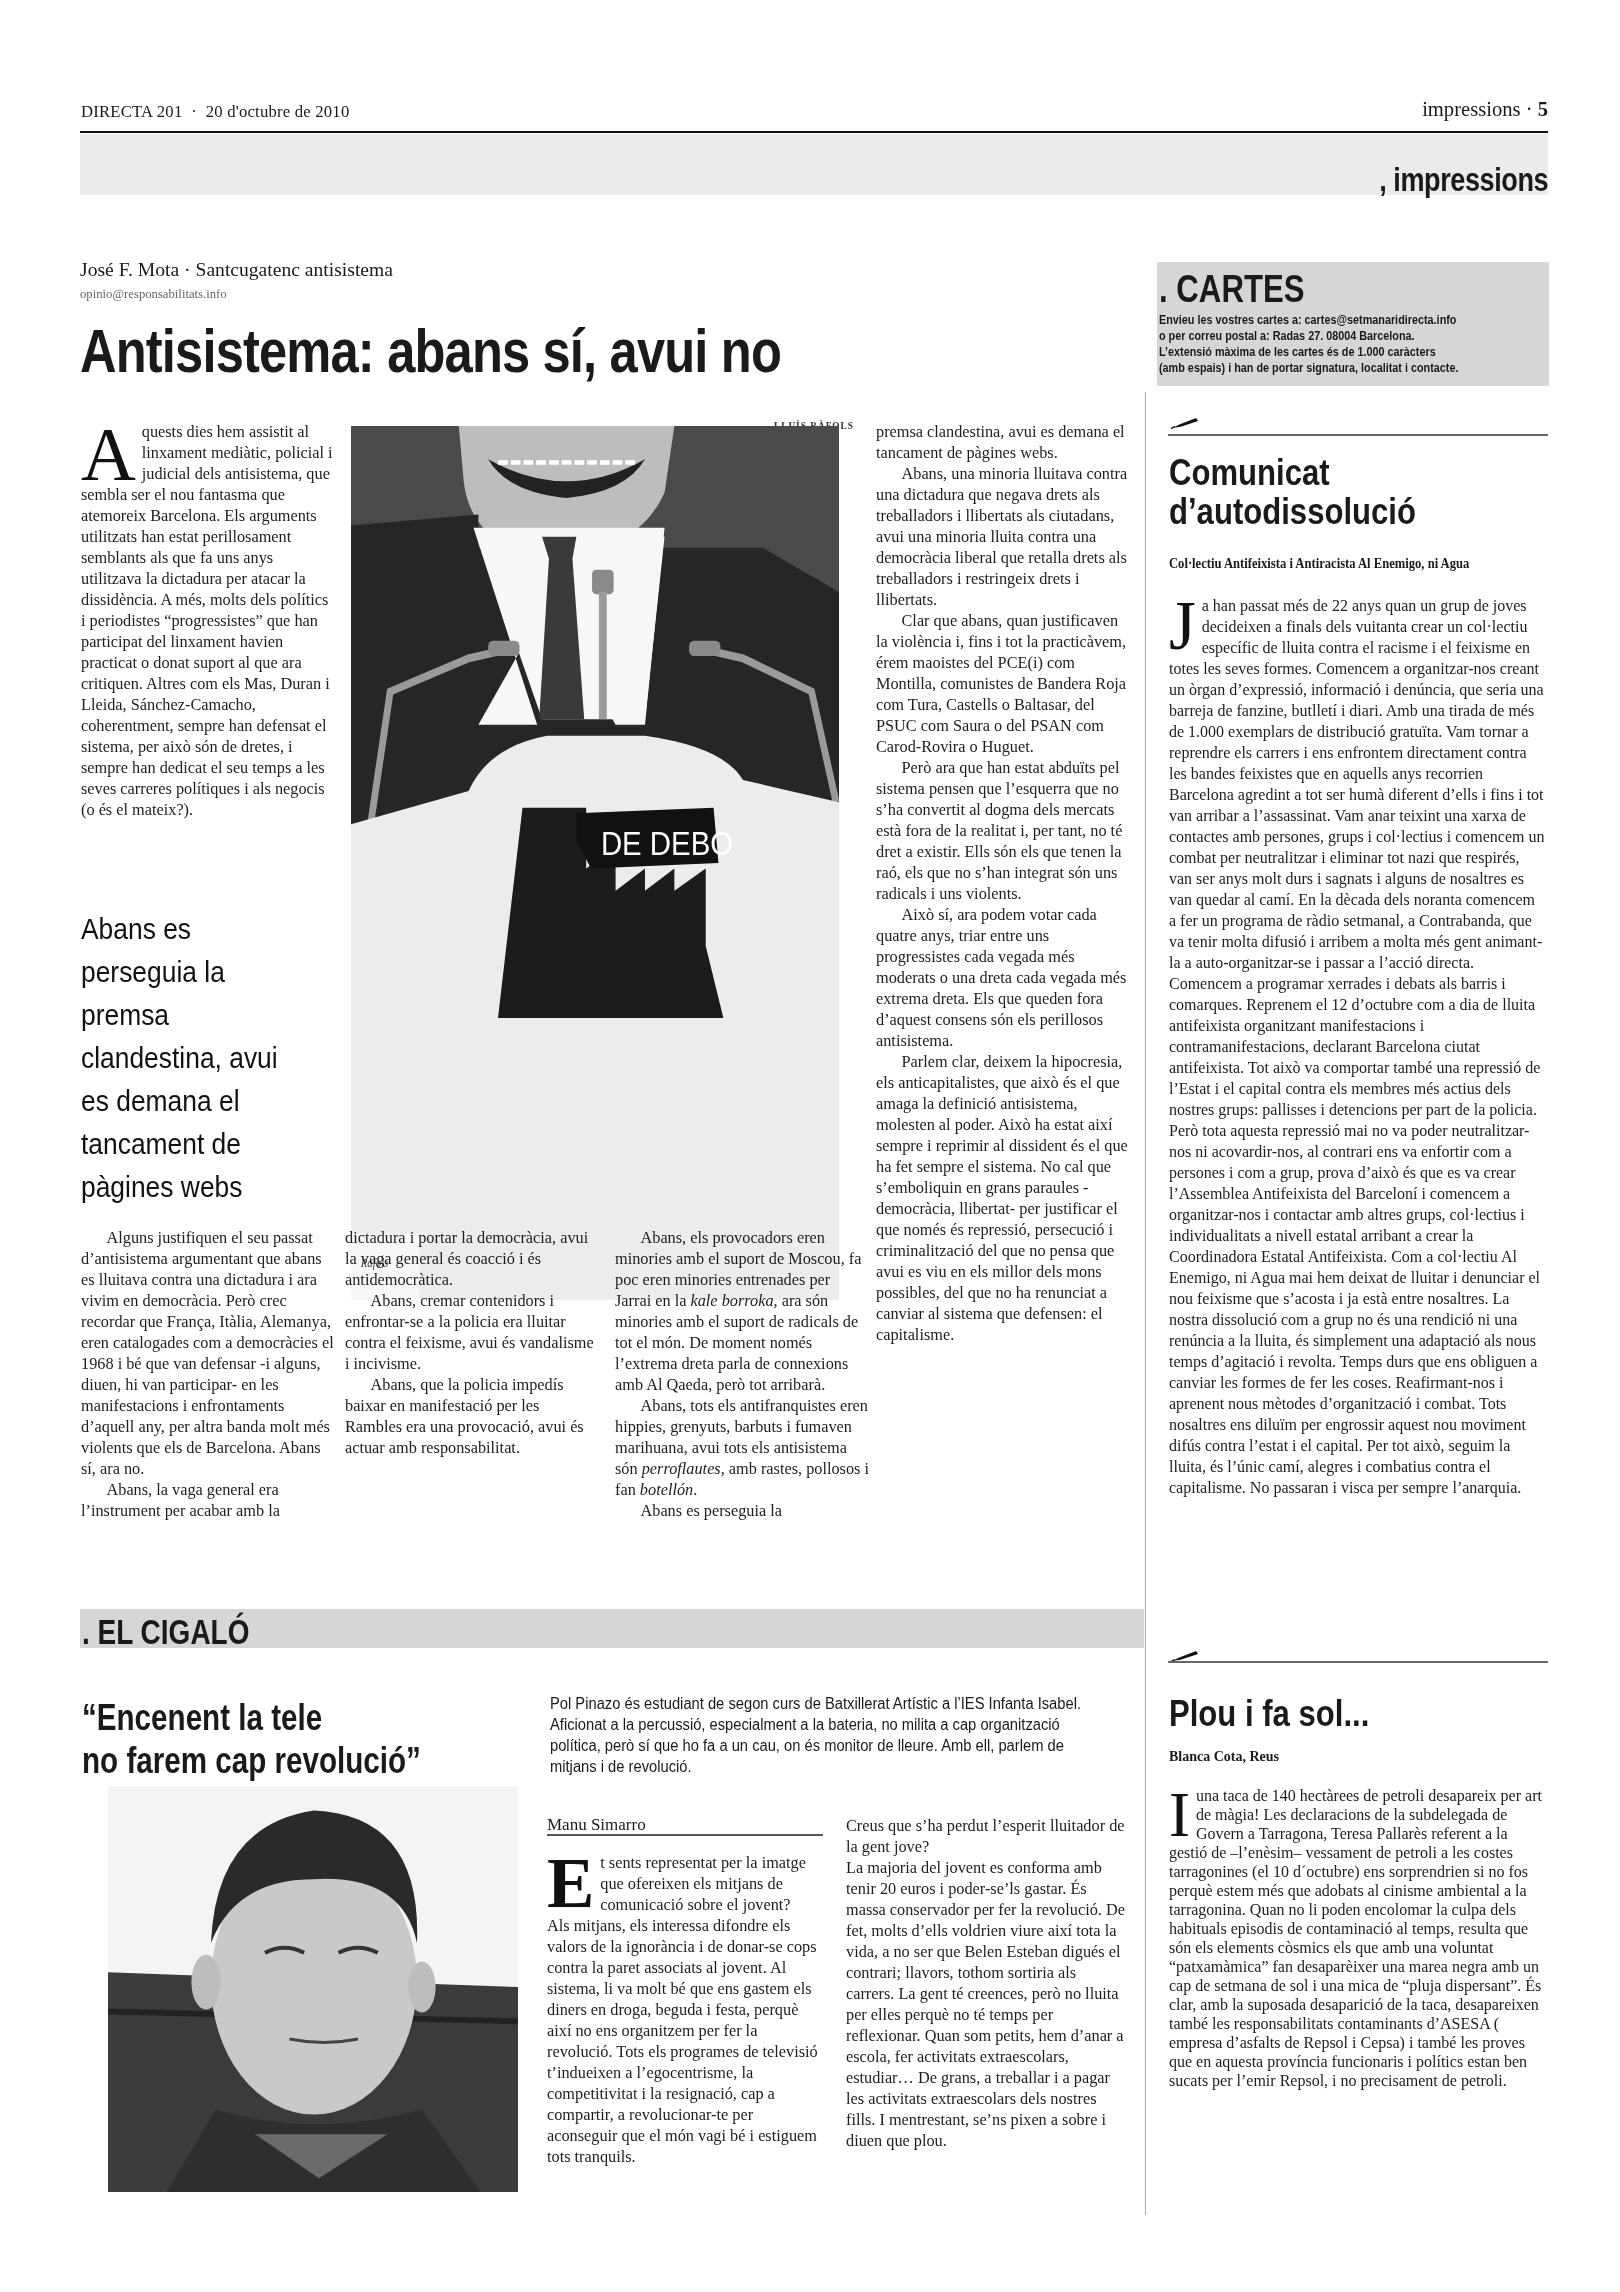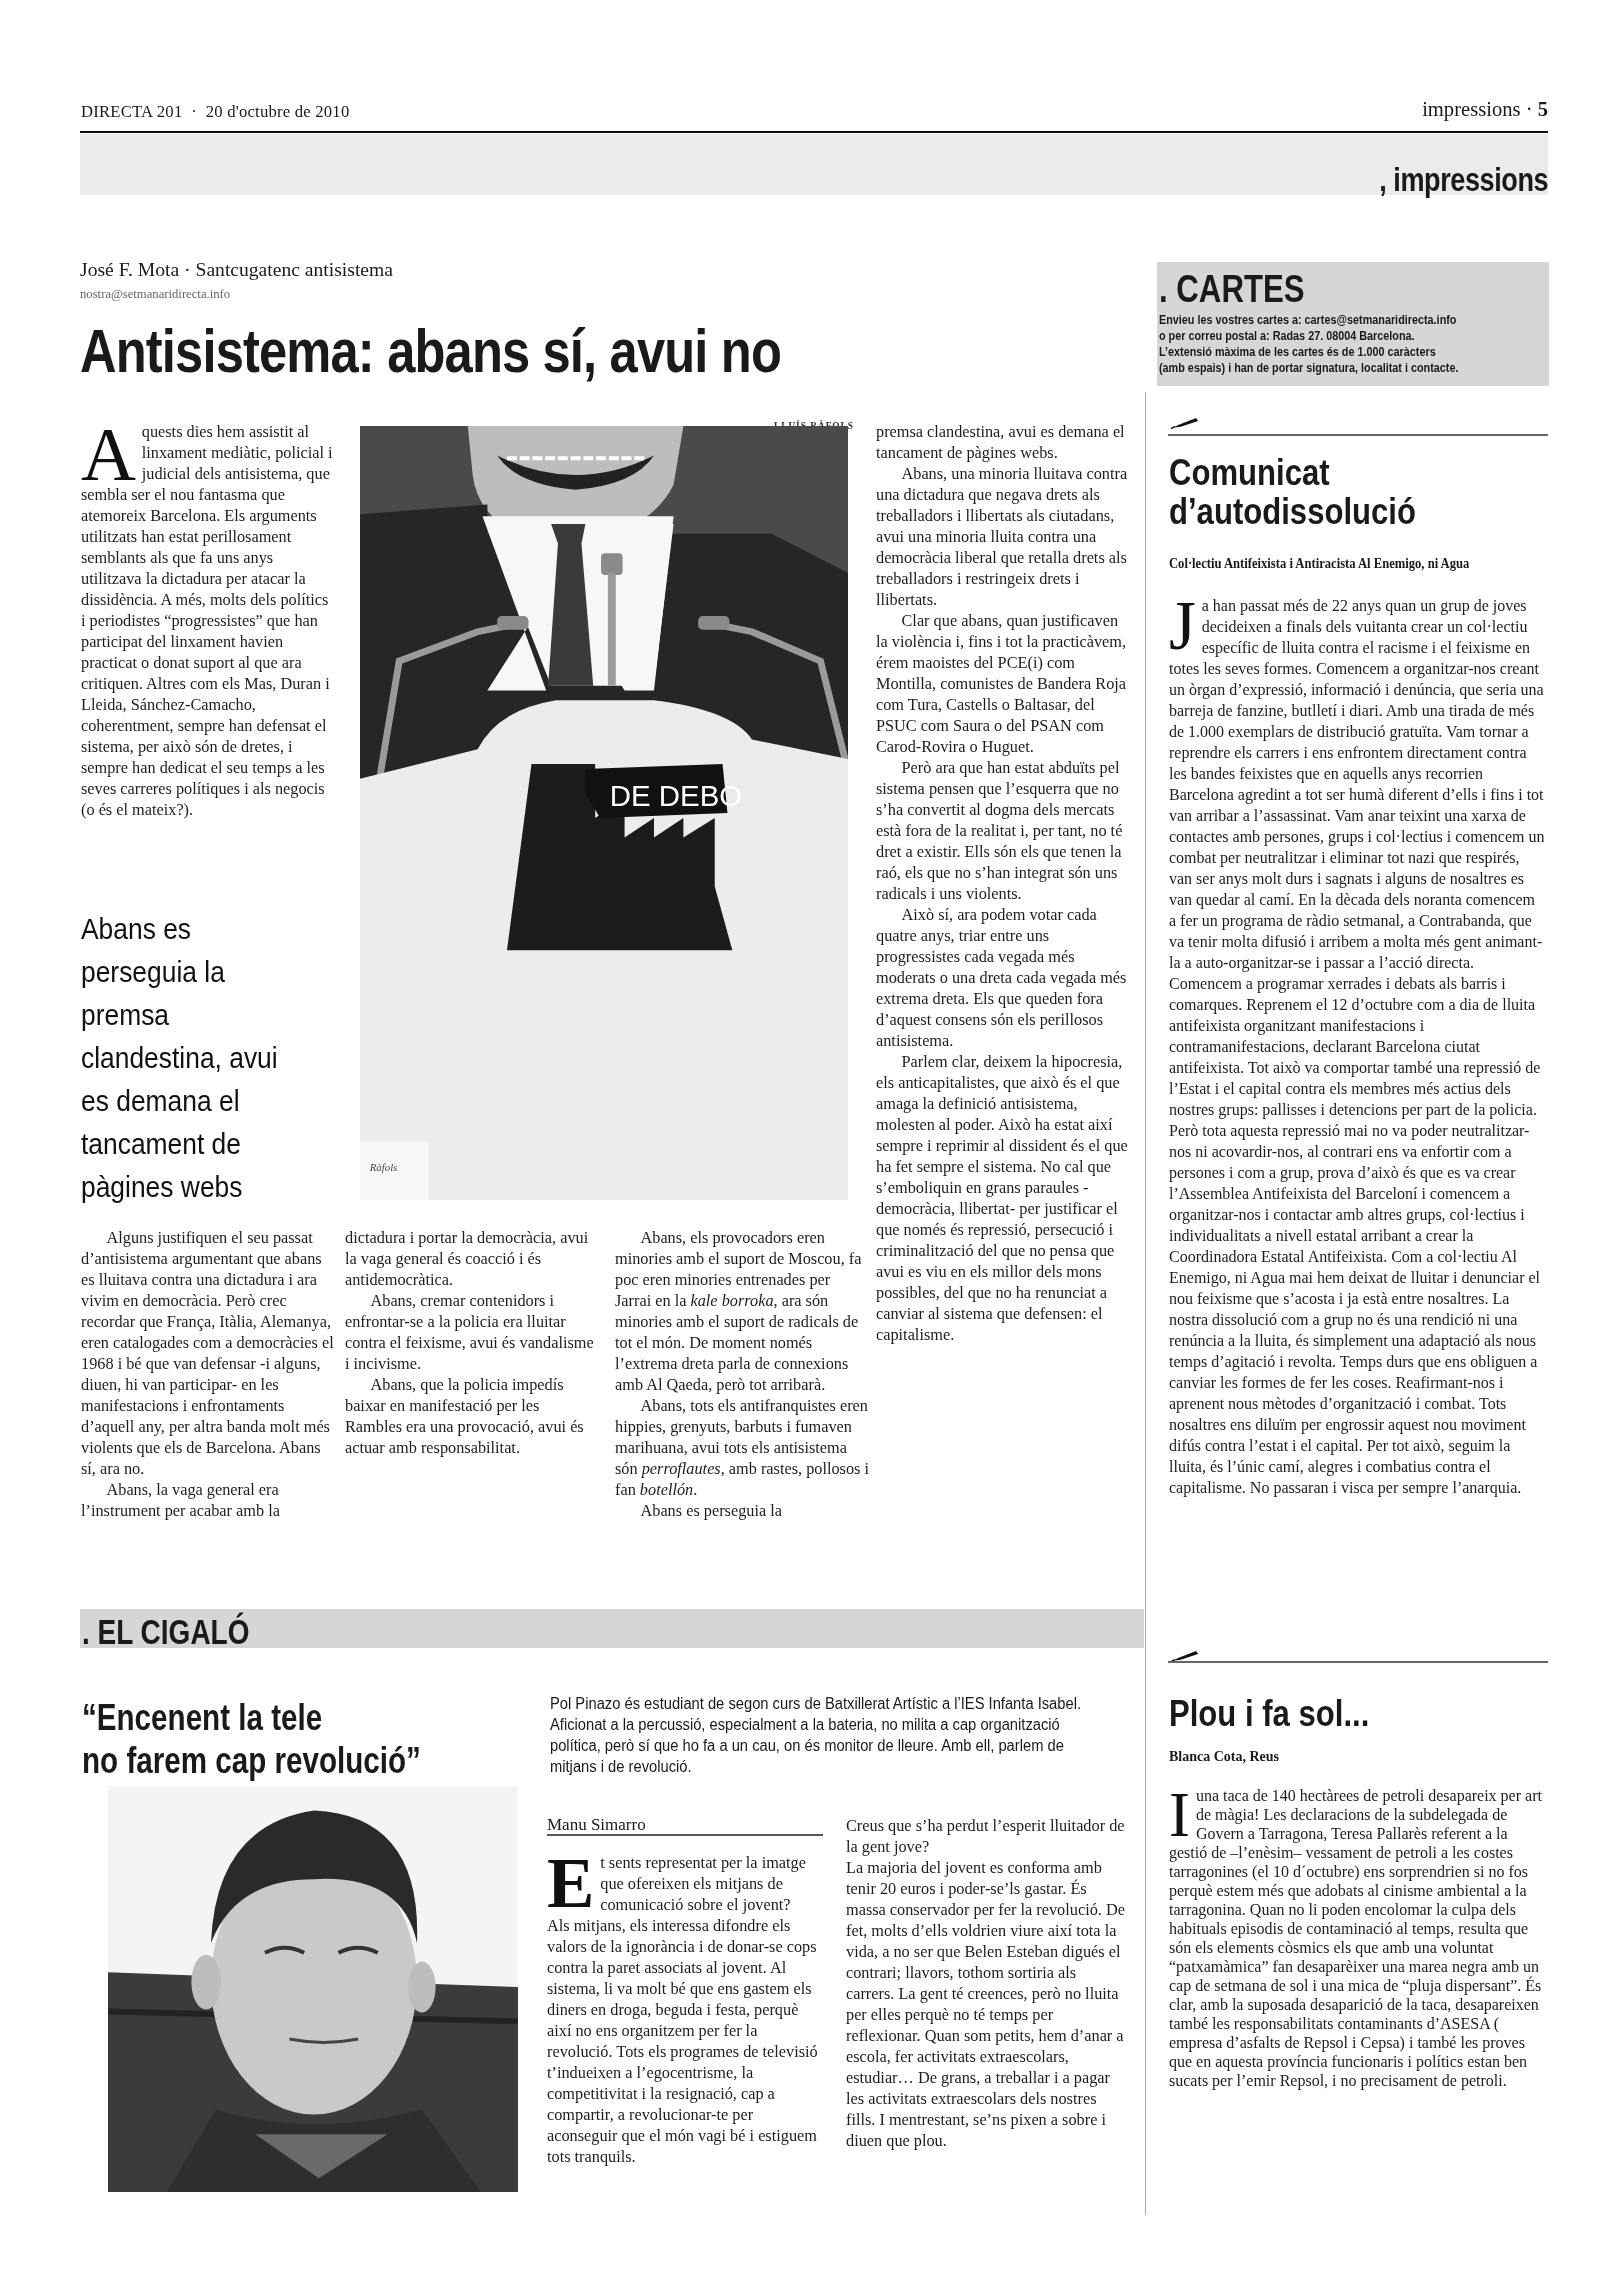--- a/index.html
+++ b/index.html
@@ -27,21 +27,21 @@
   .col p { margin: 0; }
   .col p.ind { text-indent: 25.5px; }
   .dropcap { float: left; font-family: "Liberation Serif", serif; font-size: 76px; line-height: 59px; margin: 3.9px 5.9px 0 0; color: #111; }
   .dropcap.bold { font-weight: bold; }
   .col i { font-style: italic; }
 
   #pullquote { left: 81px; top: 907px; width: 245px; font-family: "Liberation Sans", sans-serif; font-size: 30px; line-height: 43px; color: #111; transform: scaleX(.88); transform-origin: left top; }
 
   
   #cartoon-credit { left: 774px; top: 421px; font-size: 9.3px; letter-spacing: 1px; font-weight: bold; color: #333; }
-  #cartoon { left: 360px; top: 426px; width: 488px; height: 774px; background: #3a3a3a; overflow: hidden; }
+  #cartoon { left: 351px; top: 426px; width: 488px; height: 874px; background: #3a3a3a; overflow: hidden; }
   #cartoon svg { width: 100%; height: 100%; display: block; }
 
   
   #cartes-box { left: 1157px; top: 262px; width: 392px; height: 124px; background: #d6d6d6; }
   #cartes-title { left: 1159px; top: 267px; font-size: 39px; font-weight: bold; transform: scaleX(.8); transform-origin: left top; }
   #cartes-text { left: 1159px; top: 312px; width: 412px; font-family: "Liberation Sans", sans-serif; font-size: 12.3px; line-height: 16px; font-weight: bold; transform: scaleX(.88); transform-origin: left top; }
   .pen-icon { width: 29px; height: 13.7px; }
   .rule { height: 2px; background: #666; }
   .side-title { font-family: "Liberation Sans", sans-serif; font-weight: bold; font-size: 37px; line-height: 39px; transform: scaleX(.84); transform-origin: left top; white-space: nowrap; }
   .side-byline { font-family: "Liberation Serif", serif; font-size: 14px; font-weight: bold; }
@@ -75,21 +75,21 @@
 </div>
 <div class="abs" id="header-rule"></div>
 <div class="abs" id="section-band"></div>
 <div class="abs sans" id="section-title">, impressions</div>
 
 <div class="abs serif" id="byline">
   <span>José F. Mota</span>
   <span>·</span>
   <span>Santcugatenc antisistema</span>
 </div>
-<div class="abs serif" id="byline-email">nostra@setmanaridirecta.info</div>
+<div class="abs serif" id="byline-email">opinio@responsabilitats.info</div>
 <h1 class="abs sans" id="headline">Antisistema: abans sí, avui no</h1>
 
 <div class="col" style="left:81px; top:421px; width:253px;">
   <span class="dropcap">A</span>
   <p>quests dies hem assistit al linxament mediàtic, policial i judicial dels antisistema, que sembla ser el nou fantasma que atemoreix Barcelona. Els arguments utilitzats han estat perillosament semblants als que fa uns anys utilitzava la dictadura per atacar la dissidència. A més, molts dels polítics i periodistes “progressistes” que han participat del linxament havien practicat o donat suport al que ara critiquen. Altres com els Mas, Duran i Lleida, Sánchez-Camacho, coherentment, sempre han defensat el sistema, per això són de dretes, i sempre han dedicat el seu temps a les seves carreres polítiques i als negocis (o és el mateix?).</p>
 </div>
 
 <div class="abs" id="pullquote">Abans es perseguia la premsa clandestina, avui es demana el tancament de pàgines webs</div>
 
 <div class="abs serif" id="cartoon-credit">LLUÍS RÀFOLS</div>

